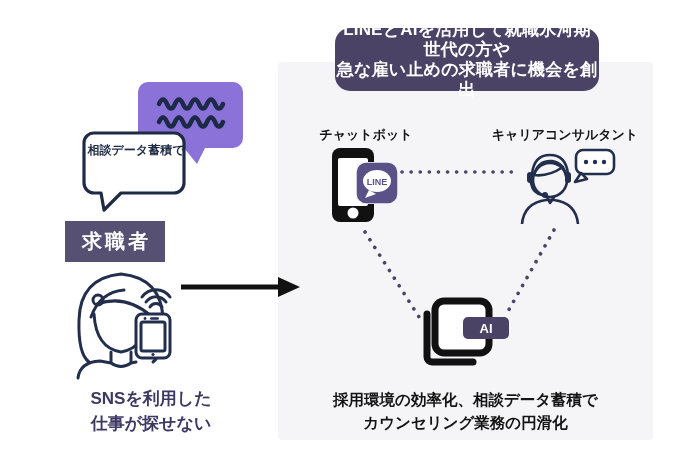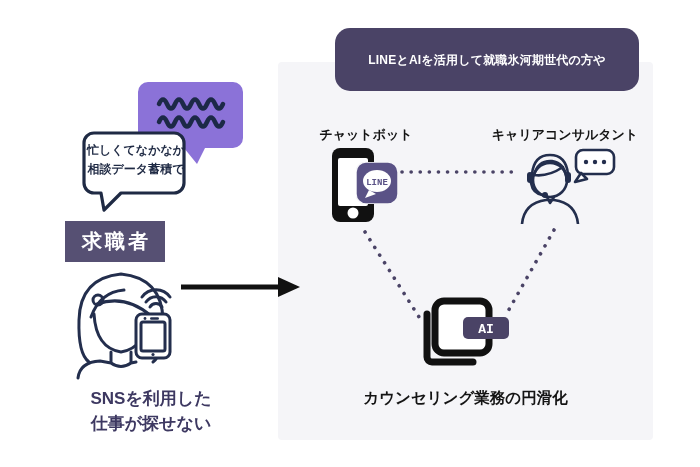--- a/index.html
+++ b/index.html
@@ -4,26 +4,26 @@
 <style>
   * { margin:0; padding:0; box-sizing:border-box; }
   body { background:#fff; }
   .stage {
     position:relative; width:700px; height:467px; background:#ffffff;
     font-family:"Liberation Sans","DejaVu Sans",sans-serif; overflow:hidden;
   }
   .abs { position:absolute; }
   
   .panel { left:278px; top:62px; width:375px; height:378px;
-           background:#f5f5f8; border-radius:4px;font-family:Liberation Mono, monospace; }
+           background:#f5f5f8; border-radius:4px; }
   
-  .banner { left:335px; top:28px; width:304px; height:63px;
+  .banner { left:335px; top:28px; width:264px; height:63px;
             background:#4a4366; border-radius:15px; color:#fff;
             display:flex; flex-direction:column; align-items:center; justify-content:center;
-            font-size:12px; font-weight:700; line-height:20px; text-align:center;
+            font-size:17px; font-weight:700; line-height:20px; text-align:center;
             letter-spacing:0.2px; }
   
   .thought-text { left:86px; top:141px; width:100px; text-align:center;
                   font-size:12px; font-weight:600; color:#1f2a44; line-height:19px; }
   .jobseeker { left:65px; top:221px; width:100px; height:41px; background:#565073;
                color:#fff; font-size:20px; font-weight:700; letter-spacing:3px;
                display:flex; align-items:center; justify-content:center; padding-left:3px; }
   .caption { left:56px; top:386px; width:190px; text-align:center;
              font-size:17px; font-weight:700; color:#3d3861; line-height:25px; }
   
@@ -95,41 +95,42 @@
     <svg class="abs" style="left:142px;top:234px;" width="95" height="72" viewBox="0 0 95 72">
       <g stroke="#111111" stroke-width="7" fill="none" stroke-linecap="round" stroke-linejoin="round">
         <path d="M7,18 v43 a5,5 0 0 0 5,5 h41"></path>
         <rect x="15" y="5" width="54" height="52" rx="9" fill="#ffffff"></rect>
       </g>
       <rect x="43" y="21" width="46" height="22" rx="5" fill="#4a4366"></rect>
       <text x="66" y="37" text-anchor="middle" font-size="13" font-weight="bold" fill="#ffffff">AI</text>
     </svg>
 
     <div class="abs result">
+      <div>採用環境の効率化、相談データ蓄積で</div>
       <div>カウンセリング業務の円滑化</div>
     </div>
   </div>
 
   <div class="abs banner">
     <div>LINEとAIを活用して就職氷河期世代の方や</div>
+    <div>急な雇い止めの求職者に機会を創出</div>
   </div>
 
   <svg class="abs" style="left:135px;top:78px;" width="112" height="90" viewBox="0 0 112 90">
     <path d="M13,4 h85 a10,10 0 0 1 10,10 v46 a10,10 0 0 1 -10,10 h-28 l-8,16 l-13,-16 h-36 a10,10 0 0 1 -10,-10 v-46 a10,10 0 0 1 10,-10 z" fill="#8b72d8"></path>
     <g stroke="#1c2947" stroke-width="4.5" fill="none" stroke-linecap="round">
       <path d="M24,26 q4,-9 8,0 t8,0 t8,0 t8,0 t8,0 t8,0 t8,0 t8,0"></path>
       <path d="M24,44 q4,-9 8,0 t8,0 t8,0 t8,0 t8,0 t8,0 t8,0 t8,0"></path>
     </g>
   </svg>
 
   <svg class="abs" style="left:81px;top:130px;" width="112" height="84" viewBox="0 0 112 84">
     <path d="M13,3 h80 a10,10 0 0 1 10,10 v40 a10,10 0 0 1 -10,10 h-53 l-17,17 l-3,-17 h-7 a10,10 0 0 1 -10,-10 v-40 a10,10 0 0 1 10,-10 z" fill="#ffffff" stroke="#1f2a44" stroke-width="3.2" stroke-linejoin="round"></path>
   </svg>
   <div class="abs thought-text">
-    <div>忙しくてなかなか</div>
     <div>相談データ蓄積で</div>
   </div>
 
   <div class="abs jobseeker">求職者</div>
 
   <svg class="abs" style="left:64px;top:262px;" width="122" height="118" viewBox="0 0 122 118">
     <g stroke="#232e4d" stroke-width="3" fill="none" stroke-linecap="round" stroke-linejoin="round">
 
       <path d="M25,100 Q14,92 15,58 Q16,16 57,12 Q98,16 99,58 Q100,92 89,100"></path>
 

